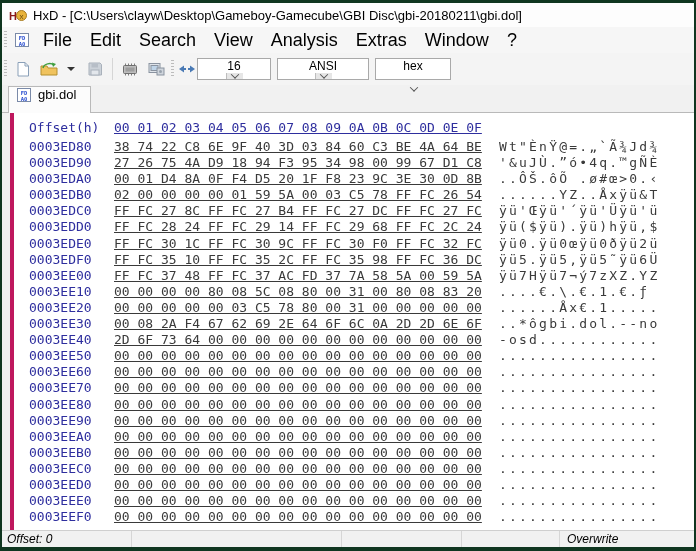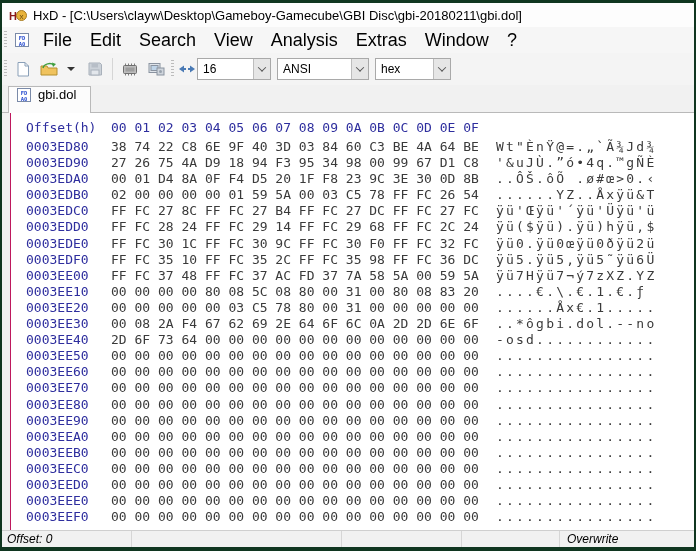--- a/index.html
+++ b/index.html
@@ -19,39 +19,39 @@
           background-image:repeating-linear-gradient(#bcbcbc 0 1px, transparent 1px 3px); }
   .menubar .doc-ico { margin:0 4px 0 4px; }
   .menu-item { font-size:18px; color:#000; padding:0 9px; height:22px; line-height:22px; }
 
   
   .toolbar { height:32px; background:#f4f4f4; display:flex; align-items:center; flex:none; }
   .tbtn { width:26px; height:24px; display:flex; align-items:center; justify-content:center; }
   .tbtn.narrow { width:20px; }
   .caret { width:0; height:0; border-left:4px solid transparent; border-right:4px solid transparent; border-top:4px solid #333; margin-left:-2px; }
   .tsep { width:1px; height:22px; background:#d6d6d6; margin:0 4px; }
-  .combo { height:22px; background:#fff; border:1px solid #a9a9a9; display:flex; align-items:center; margin-right:6px; }
+  .combo { height:22px; background:#fff; border:1px solid #a9a9a9; display:flex; align-items:center; margin-right:6px;flex-direction:column; }
   .combo .val { font-size:12px; padding:0 5px; flex:1; color:#000; }
   .combo .dd { width:17px; height:20px; background:#e6e6e6; border-left:1px solid #bdbdbd; display:flex; align-items:center; justify-content:center; }
   .chev { width:6px; height:6px; border-right:1px solid #555; border-bottom:1px solid #555; transform:rotate(45deg) translate(-1px,-1px); }
   .combo.w-bpr { width:74px; }
   .combo.w-enc { width:92px; }
   .combo.w-base { width:76px;gap:13px; }
 
   
   .tabbar { height:28px; background:#f1f1f1; display:flex; align-items:flex-end; padding-left:6px; flex:none; border-bottom:1px solid #b9b9b9; }
   .tab { height:27px; background:#fcfcfc; border:1px solid #b9b9b9; border-bottom:none; display:flex; padding:0 14px 0 7px; margin-bottom:-1px; }
   .tab .tab-label { font-size:13px; color:#000; margin-left:6px; }
 
   
-  .editor { flex:1; background:#fff; font-family:"DejaVu Sans Mono","Liberation Mono",monospace; font-size:13px; overflow:hidden; margin-left:8px; border-left:1px solid #be185d; }
+  .editor { flex:1; background:#fff; font-family:"DejaVu Sans Mono","Liberation Mono",monospace; font-size:13px; overflow:hidden; margin-left:8px; border-left:4px solid #be185d; }
   .hexhead { display:flex; margin-top:7px; margin-bottom:3px; height:16px; color:#2e2e9e; }
   .hexrow { display:flex; height:16.1px; line-height:16.1px; }
   .off { margin-left:15px; width:85px; color:#2e2e9e; white-space:pre; }
-  .bytes { width:367px; color:#3a3a3a; white-space:pre; }
+  .bytes { width:367px; color:#3a3a3a; white-space:pre;text-decoration:underline; }
   .ascii { margin-left:18px; letter-spacing:2.2px; color:#3a3a3a; white-space:pre; }
   .hexhead .bytes { color:#2e2e9e; }
 
   
   .statusbar { height:17px; background:#f1f1f1; border-top:1px solid #cfcfcf; display:flex; font-size:12px; color:#000; flex:none; }
   .spanel { height:100%; border-right:1px solid #d6d6d6; display:flex; align-items:center; padding-left:5px;font-style:italic; }
   .sp1 { width:130px; } .sp2 { width:210px; } .sp3 { width:120px; } .sp4 { width:98px; }
   .sp5 { flex:1; border-right:none; padding-left:7px; }
 
   svg { display:block; }

